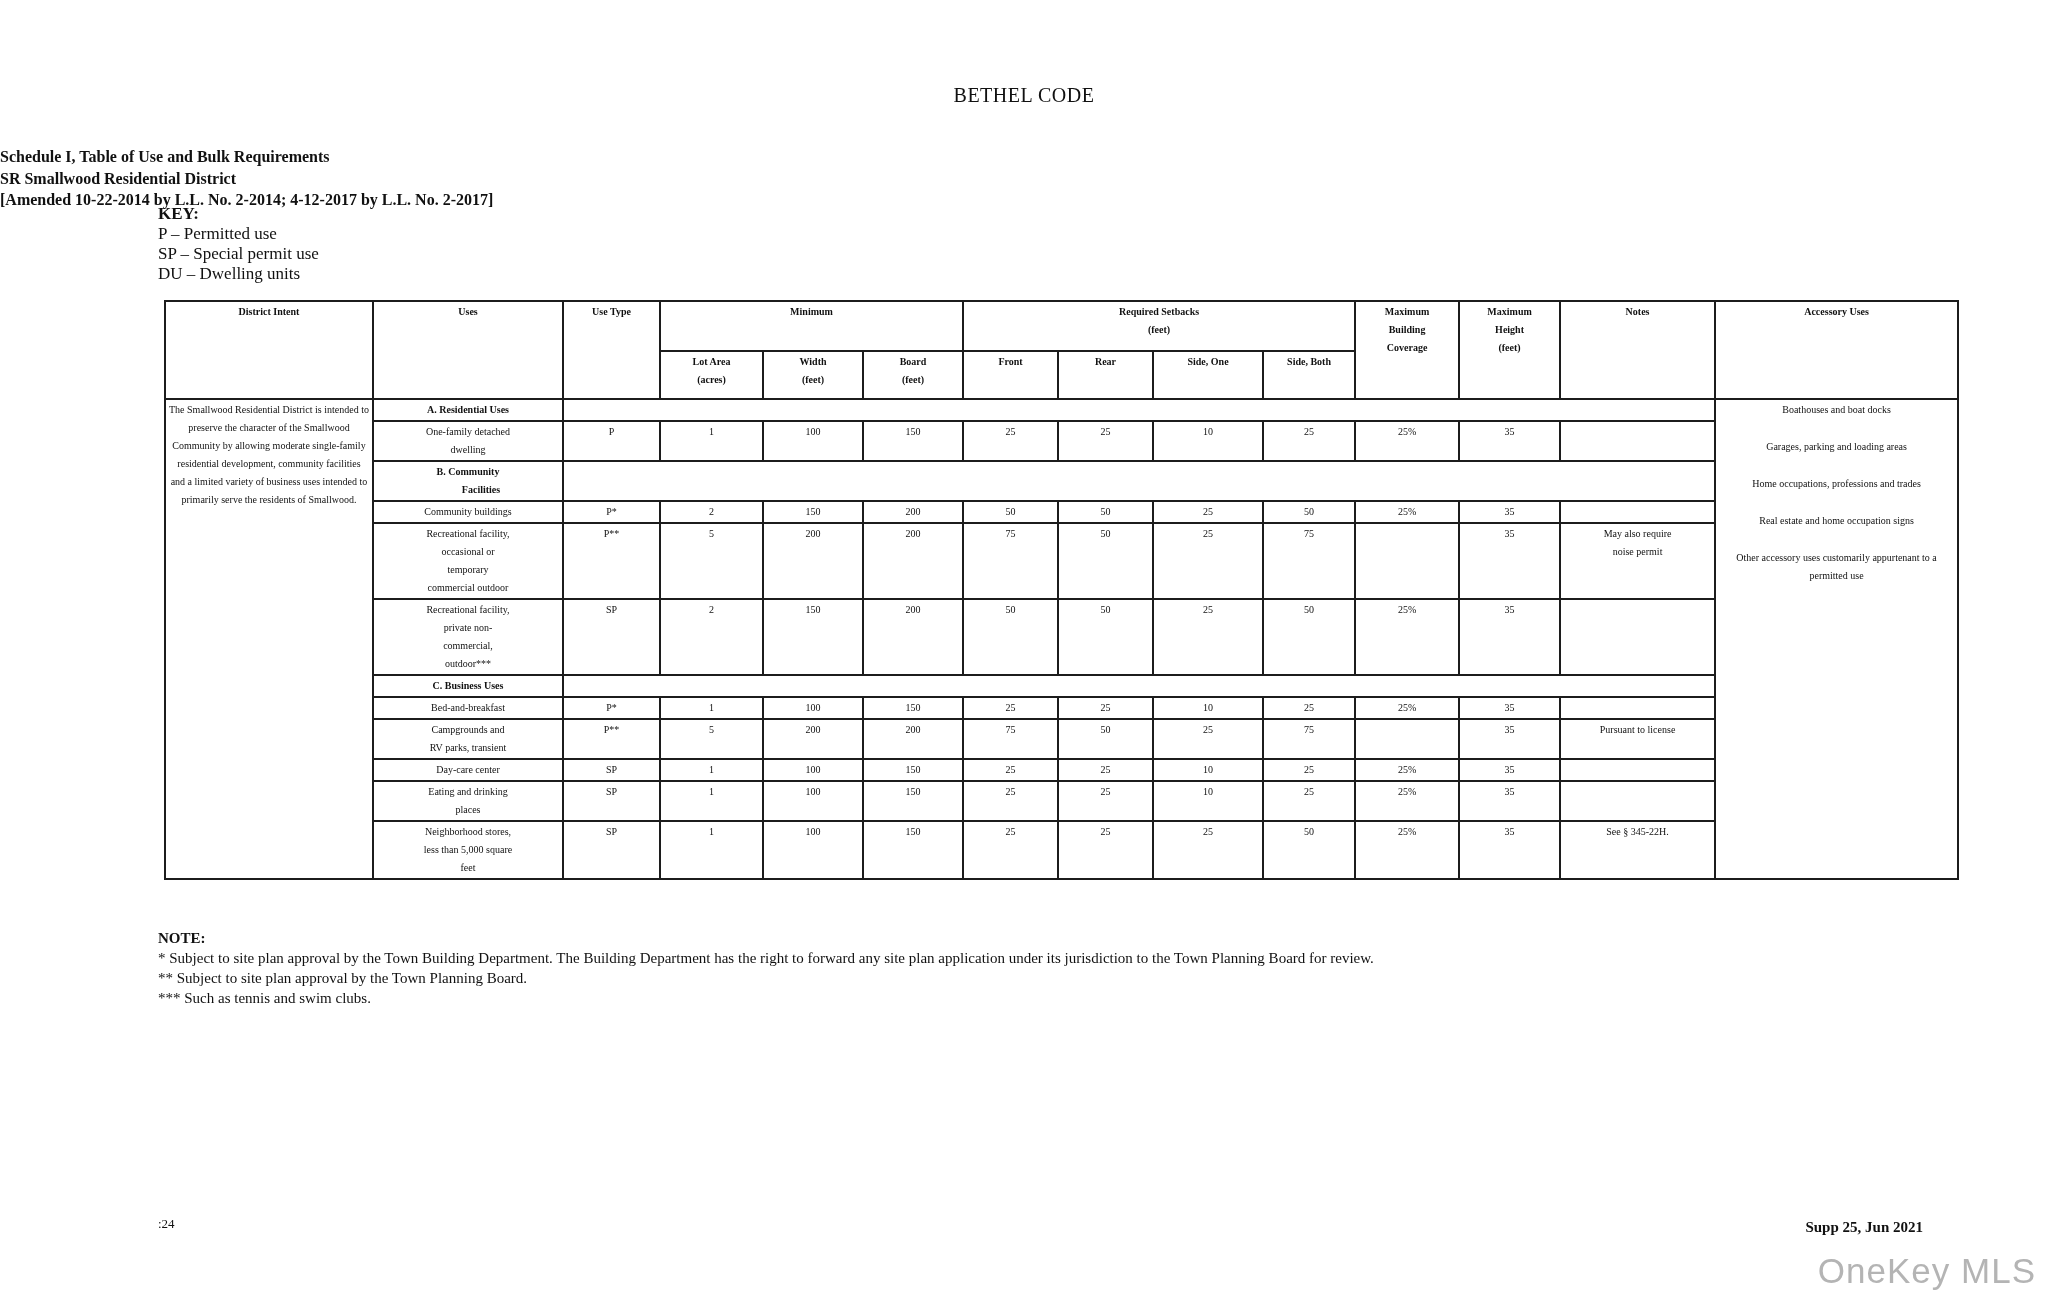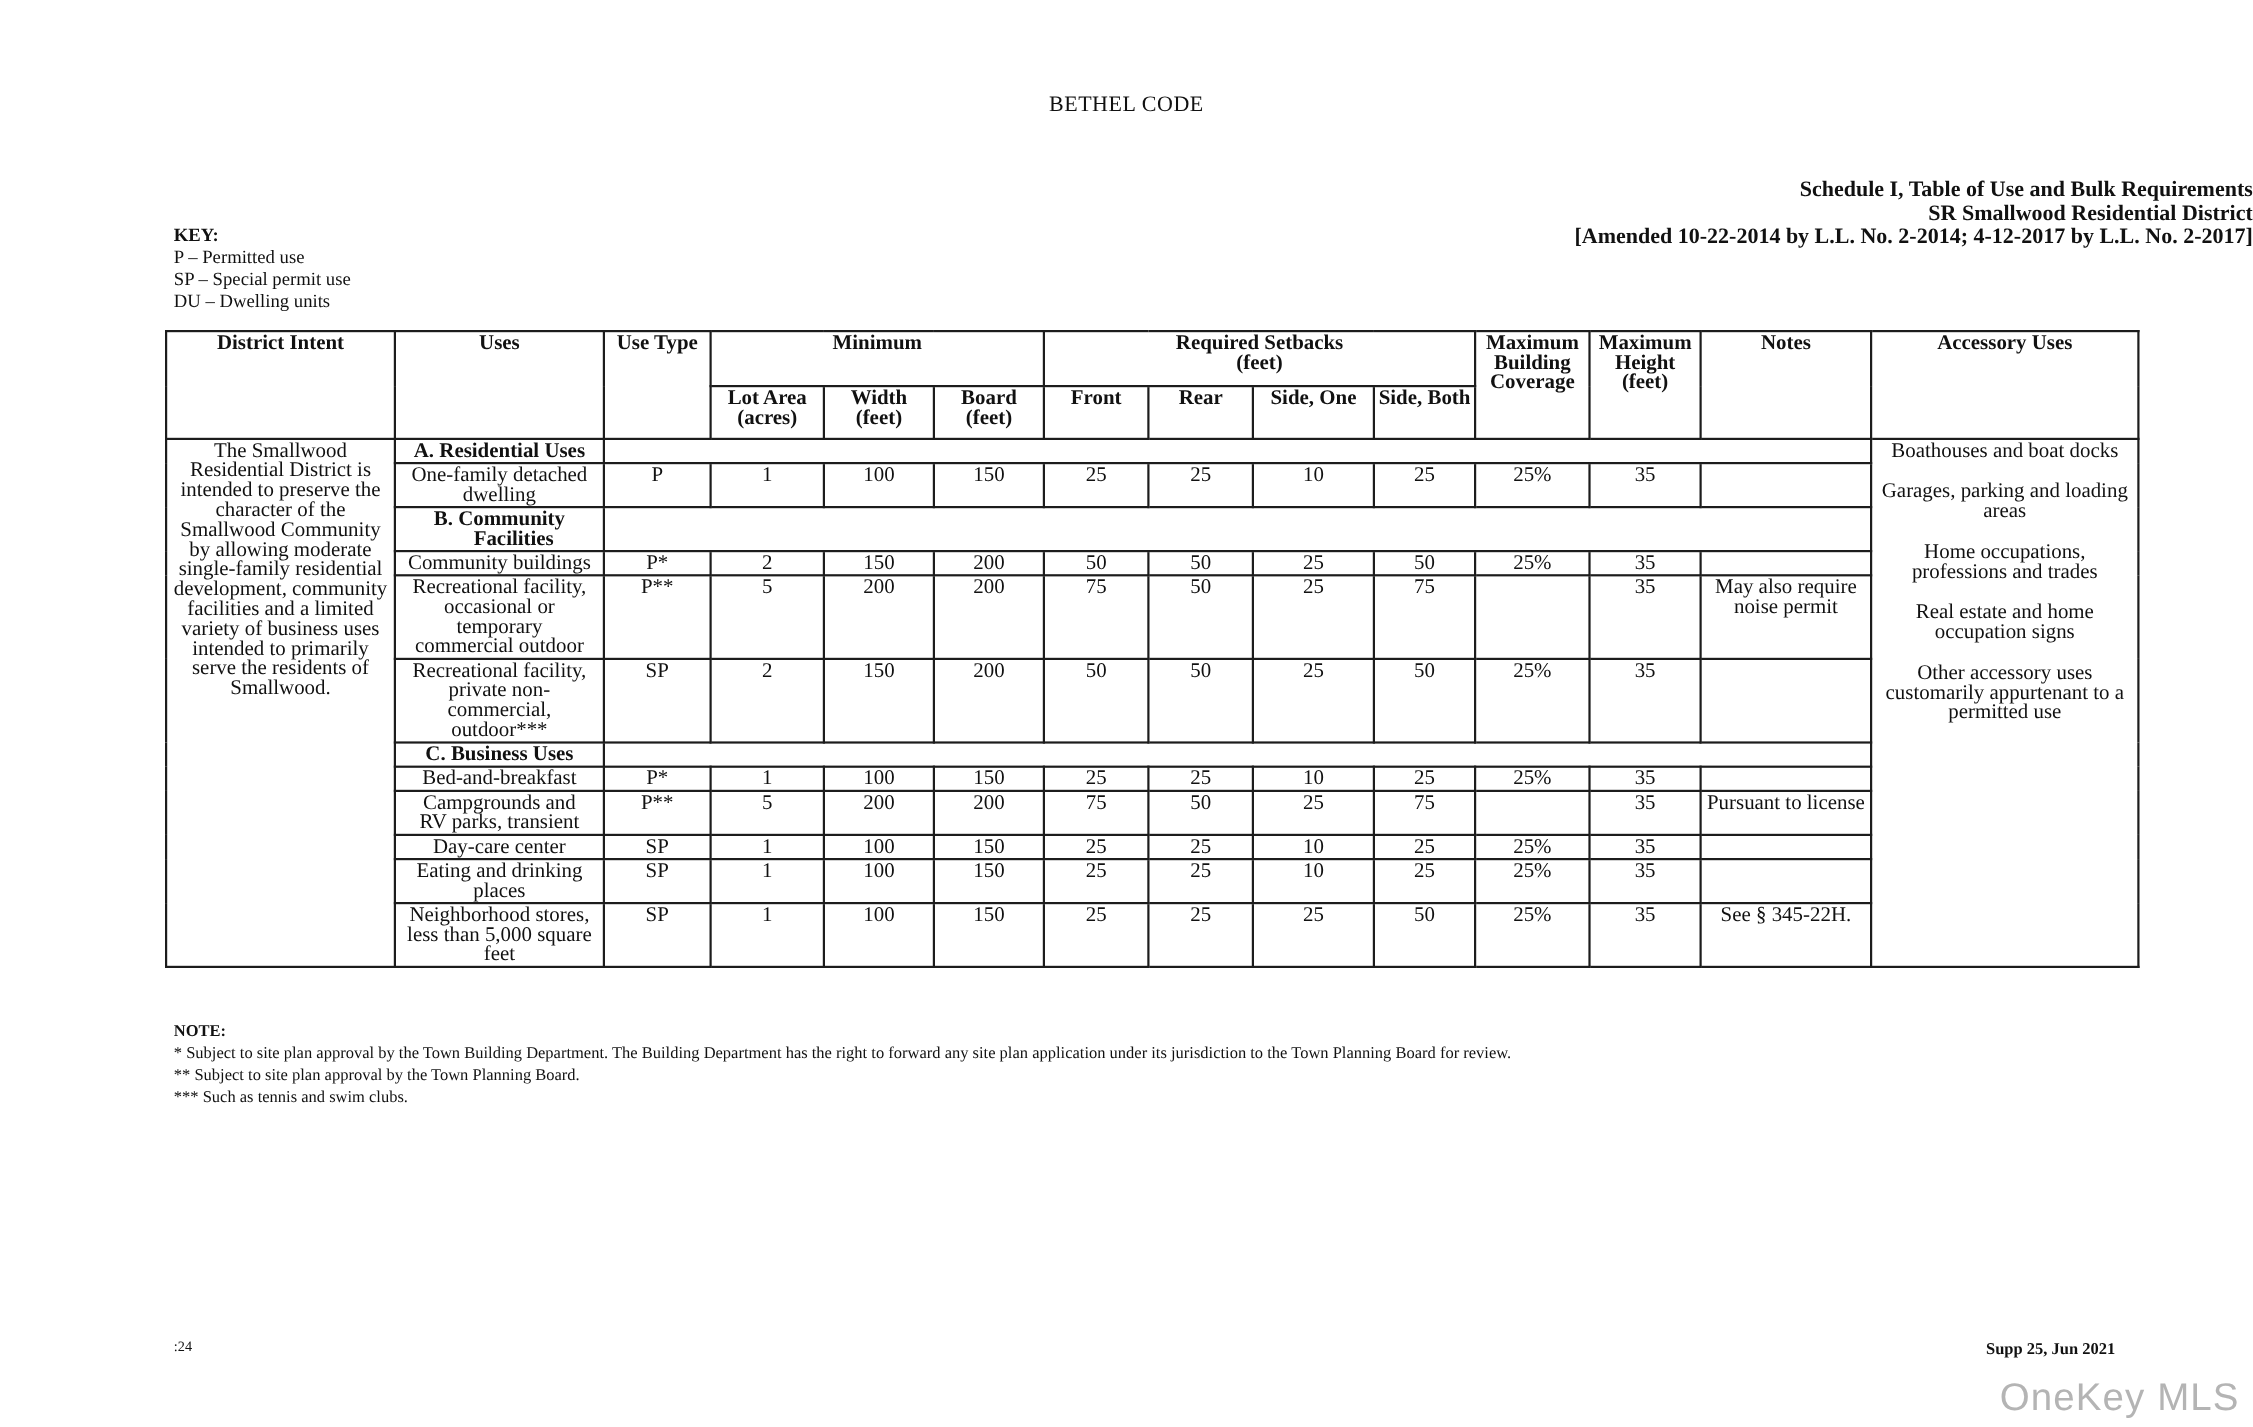--- a/index.html
+++ b/index.html
@@ -11,32 +11,32 @@
     color:#111;
     overflow:hidden;
     border-radius:14px;
   }
   .pre{white-space:pre-line;}
   .code-title{
     position:absolute;top:84px;left:0;width:100%;
     text-align:center;font-size:20px;letter-spacing:0.5px;
   }
   .schedule-block{
-    position:absolute;top:162px;left:0;width:100%;
-    text-align:right;font-weight:bold;font-size:20px;line-height:21.5px;
+    position:absolute;top:146px;left:0;width:100%;
+    text-align:left;font-weight:bold;font-size:16px;line-height:21.5px;
   }
   .key-block{
     position:absolute;top:204px;left:158px;
     font-size:17px;line-height:20px;
   }
   .key-heading{font-weight:bold;}
   table.schedule-table{
-    position:absolute;left:150px;top:300px;
+    position:absolute;left:164px;top:300px;
     border-collapse:collapse;table-layout:fixed;width:1793px;
-    font-size:19px;line-height:18px;
+    font-size:10px;line-height:18px;
   }
   table.schedule-table td{
     border:2px solid #1c1c1c;
     padding:1px 3px;
     vertical-align:top;
     text-align:center;
     overflow:hidden;
   }
   td.h{font-weight:bold;}
   td.vb{vertical-align:bottom;padding-bottom:3px;}

